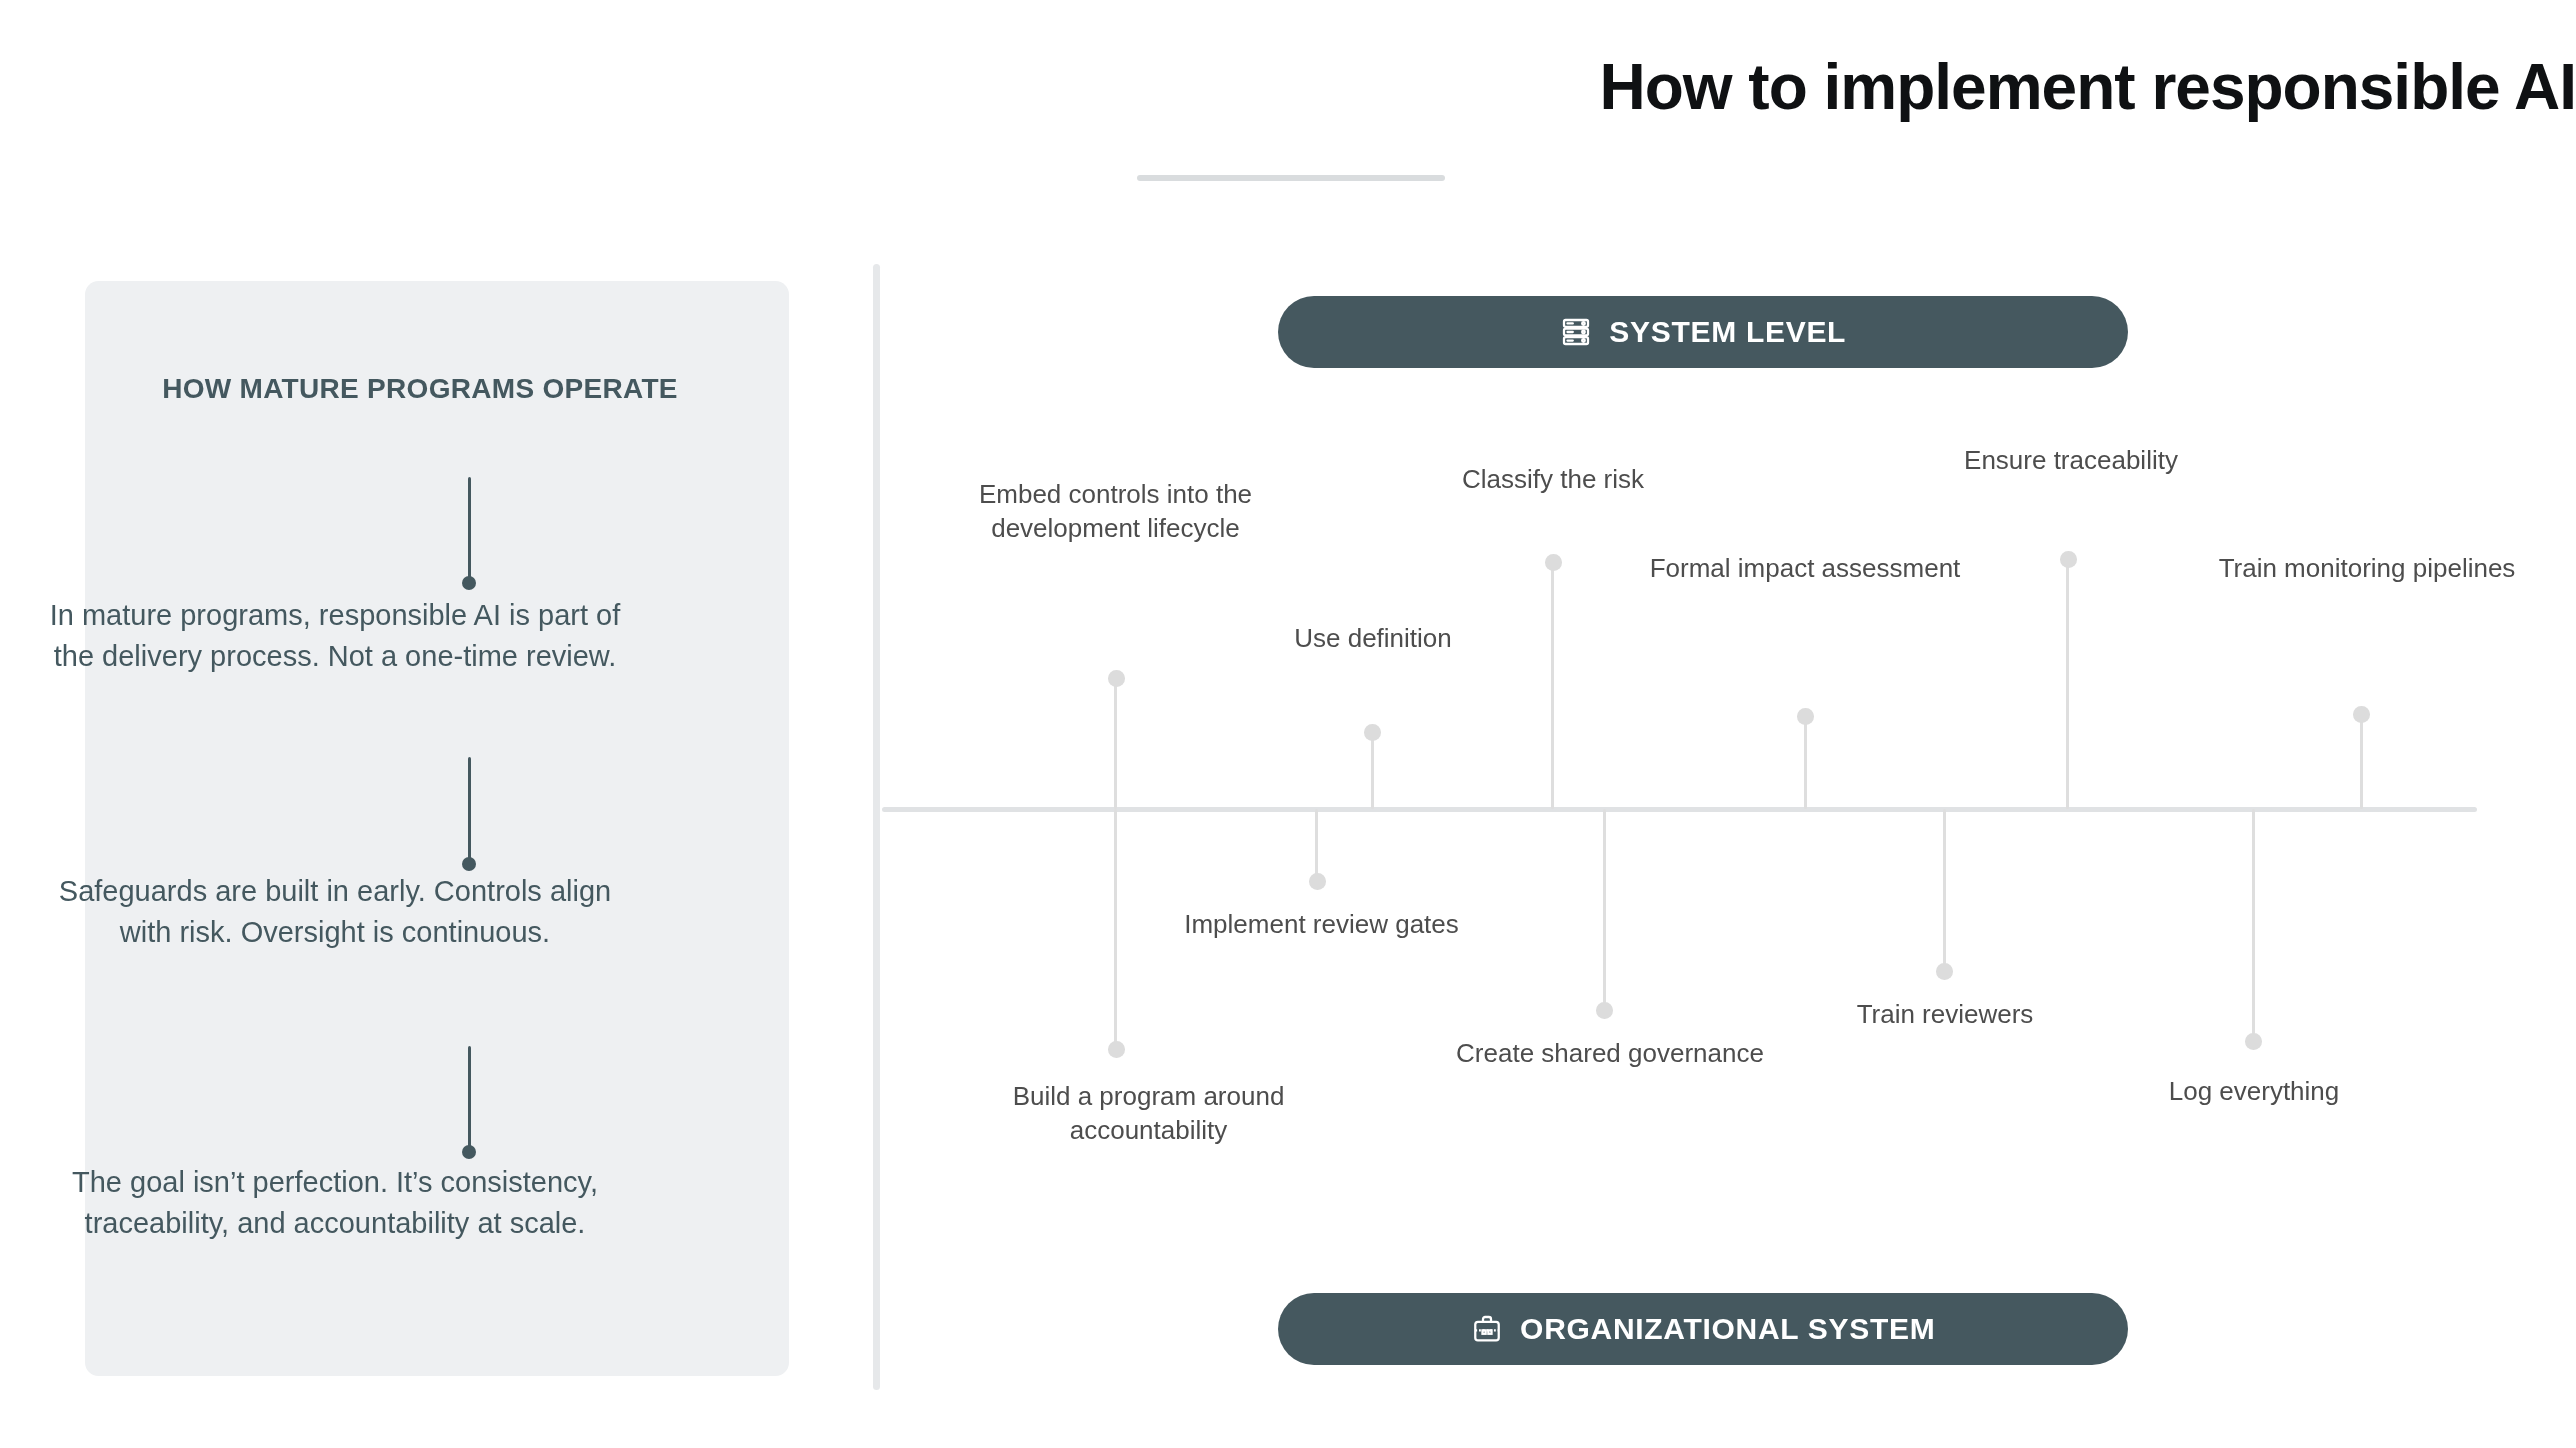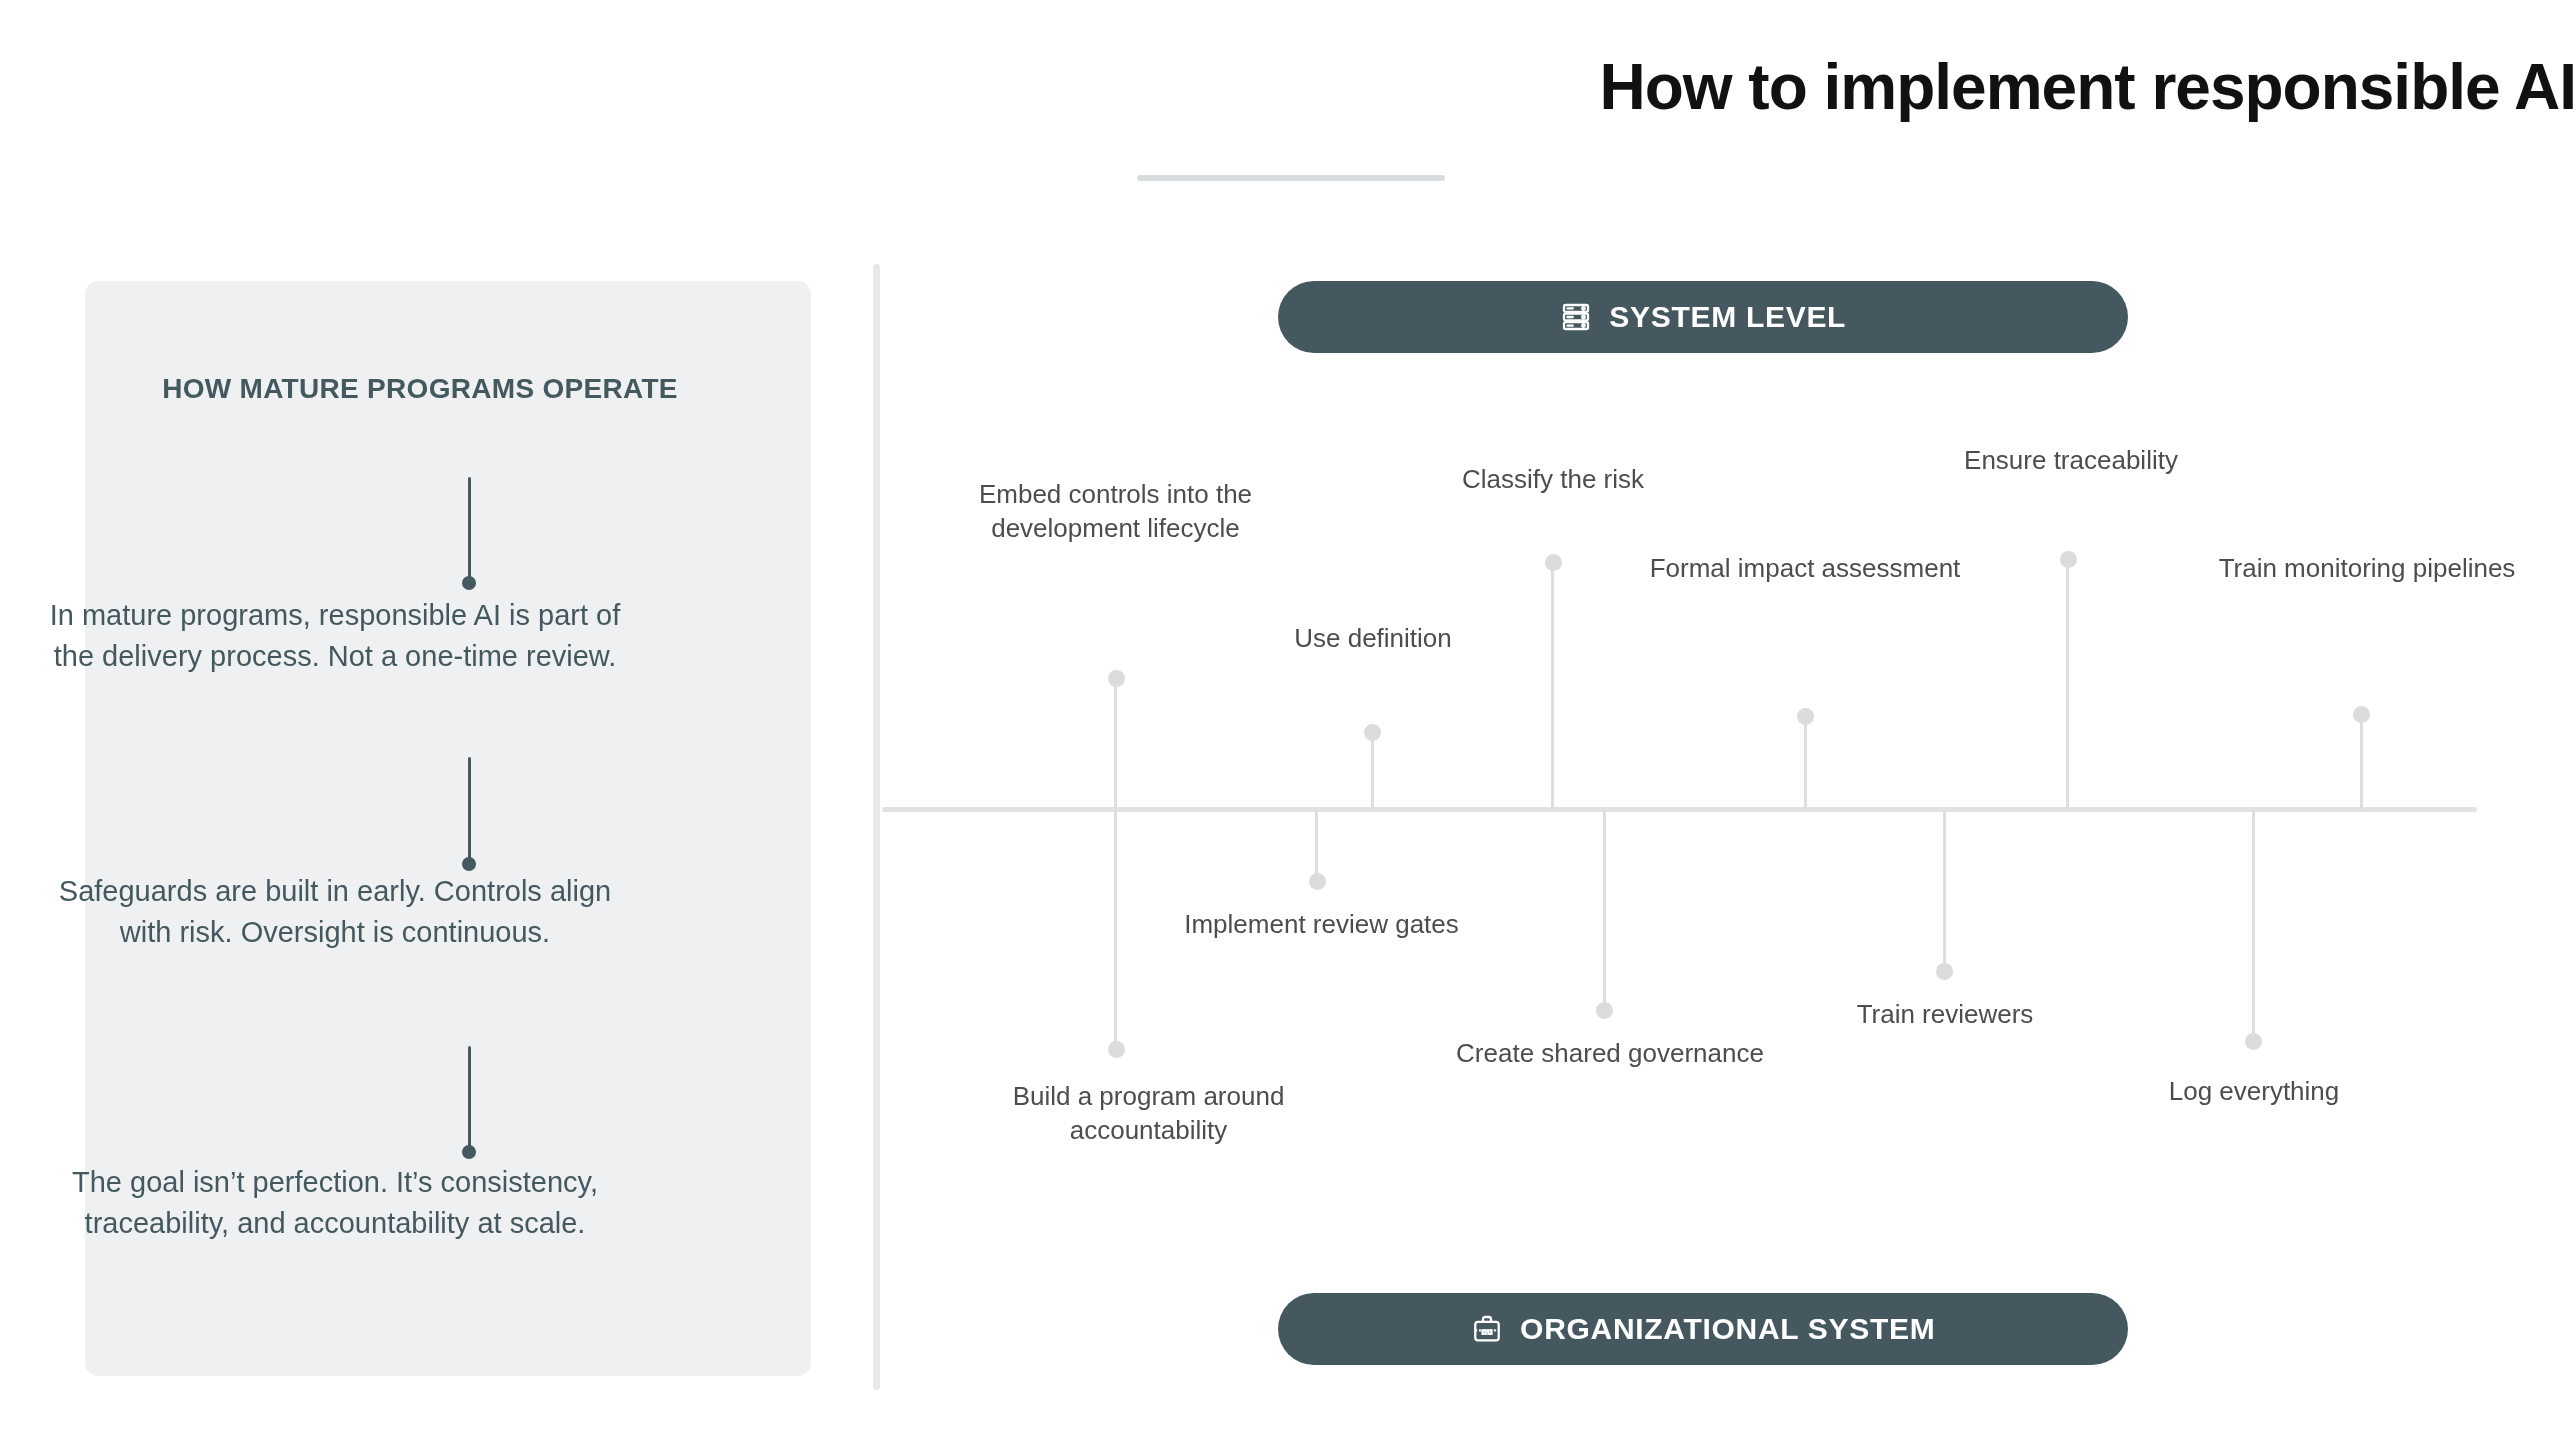--- a/index.html
+++ b/index.html
@@ -11,22 +11,22 @@
     position:absolute;left:0;top:52px;width:2576px;text-align:right;
     font-size:64px;font-weight:bold;color:#0f1113;letter-spacing:-1px;line-height:1.1;
   }
   .title-rule{
     position:absolute;left:1137px;top:175px;width:308px;height:5.7px;
     background:#d9dcde;border-radius:3.1px;
   }
 
   
   .left-panel{
-    position:absolute;left:85px;top:281px;width:726px;height:1095px;
-    background:#eef0f2;border-radius:13.4px;
+    position:absolute;left:85px;top:281px;width:664px;height:1095px;
+    background:#eef0f2;border-radius:13.4px;padding-left:40px;
   }
   .panel-head{
     position:absolute;left:0;top:90px;width:670px;text-align:center;
     font-size:28px;font-weight:bold;color:#44585f;line-height:1.32;letter-spacing:0.3px;
   }
   .panel-body{
     position:absolute;left:31px;width:608px;text-align:center;
     font-size:29px;color:#44585f;line-height:1.42;font-weight:400;
   }
   .pb1{top:595px;}
@@ -52,21 +52,21 @@
   .axis{
     position:absolute;left:882px;top:807px;width:1595px;height:4.6px;
     background:#e0e2e4;border-radius:2.6px;
   }
 
   
   .pill{
     position:absolute;height:72px;background:#45585f;border-radius:37px;
     display:flex;align-items:center;justify-content:center;gap:17.5px;
   }
-  .pill-top{left:1278px;top:281px;width:850px;}
+  .pill-top{left:1278px;top:296px;width:850px;}
   .pill-bottom{left:1278px;top:1293px;width:850px;}
   .pill-label{
     font-size:30px;font-weight:bold;color:#ffffff;letter-spacing:0.7px;
   }
   .pill-icon{width:32px;height:32px;display:block;}
 
   
   .marker{position:absolute;}
   .stem{position:absolute;width:3.1px;background:#dedede;border-radius:1.5px;}
   .dot{position:absolute;width:16.5px;height:16.5px;border-radius:50%;background:#dcdcdc;}

